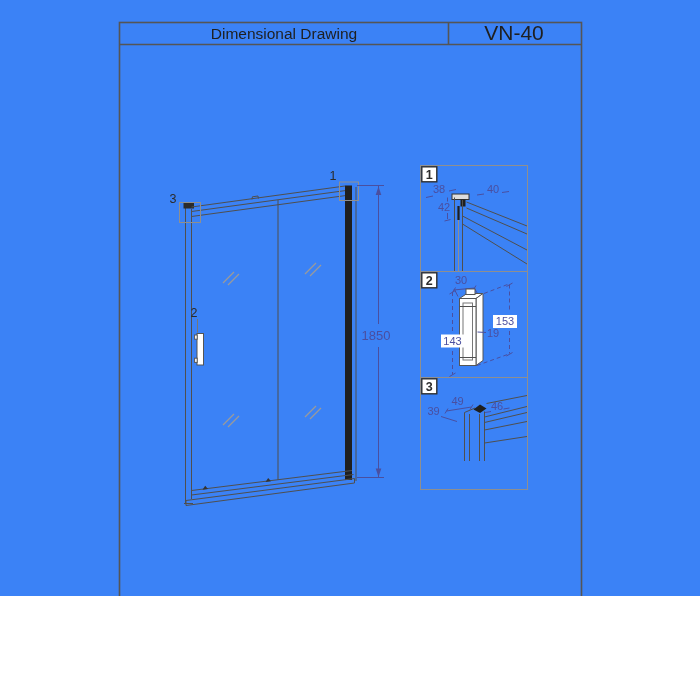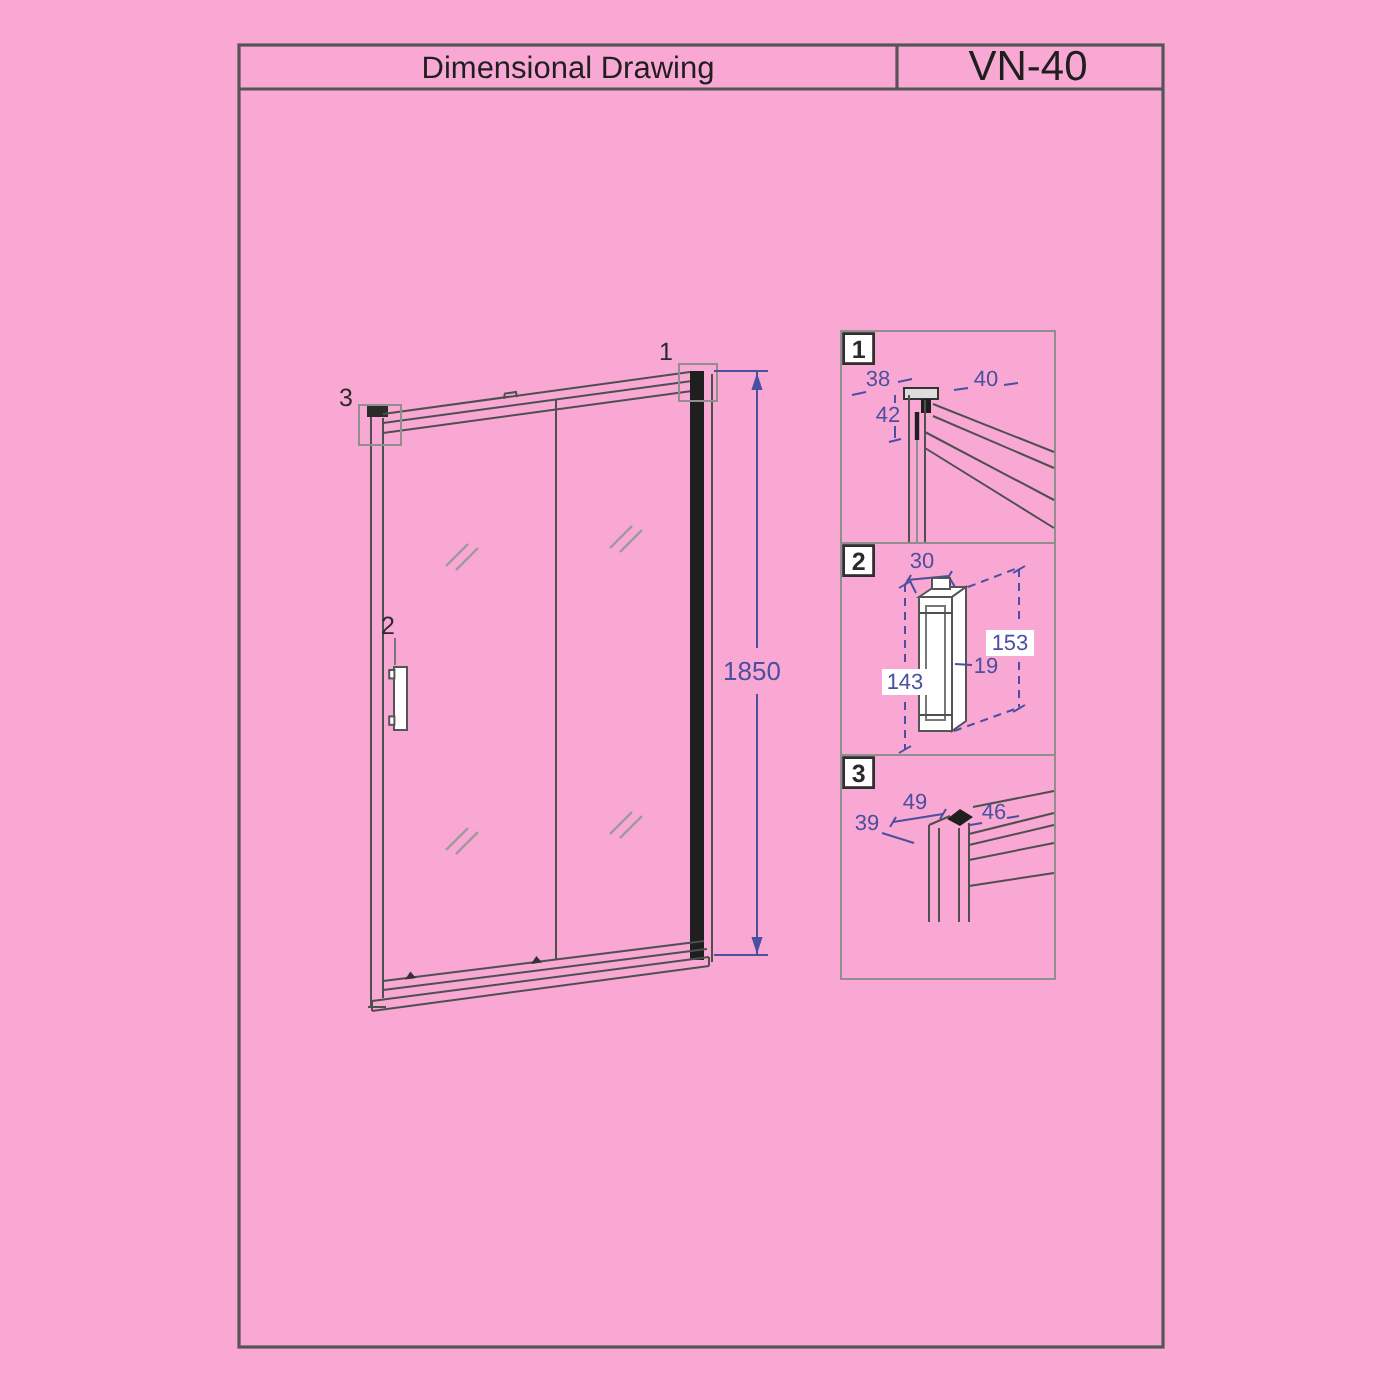--- a/index.html
+++ b/index.html
@@ -1,16 +1,16 @@
 <!DOCTYPE html>
 <html><head>
 <meta charset="utf-8">
 <style>
   html,body{margin:0;padding:0;background:#ffffff;}
-  #canvas{position:relative;width:700px;height:700px;background:#f9a8d4;overflow:hidden;
+  #canvas{position:relative;width:700px;height:596px;background:#3b82f6;overflow:hidden;
           font-family:"Liberation Sans", sans-serif;}
   svg{position:absolute;left:0;top:0;}
   svg text{font-family:"Liberation Sans", sans-serif;}
   .hdr-title{font-size:15.5px;fill:#1f1f1f;}
   .hdr-model{font-size:21px;fill:#1f1f1f;}
   .dim{font-size:11px;fill:#4a4fa0;}
   .dim-big{font-size:13px;fill:#4a4fa0;}
   .callout{font-size:12.5px;fill:#2b2b2b;}
   .boxnum{font-size:12.5px;font-weight:600;fill:#2b2b2b;}
   .ln{stroke:#4f4f4f;stroke-width:1;fill:none;}

